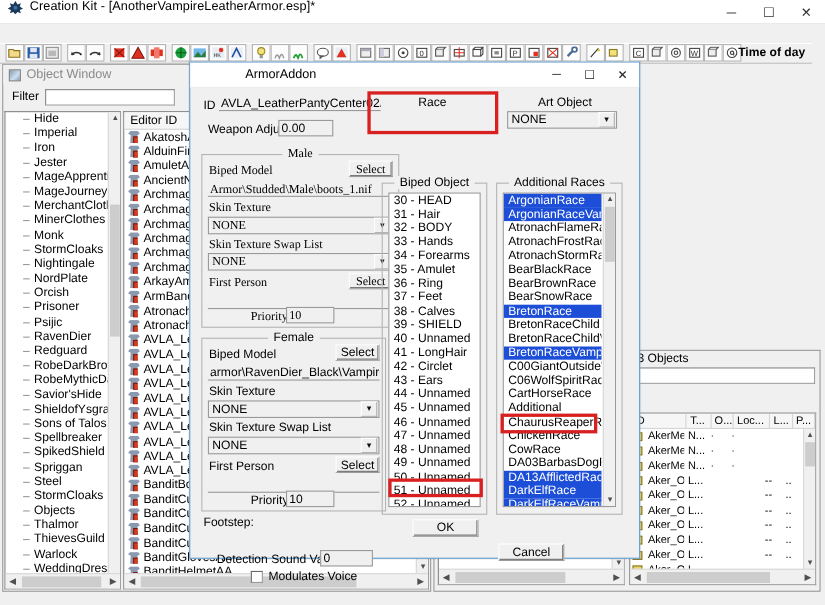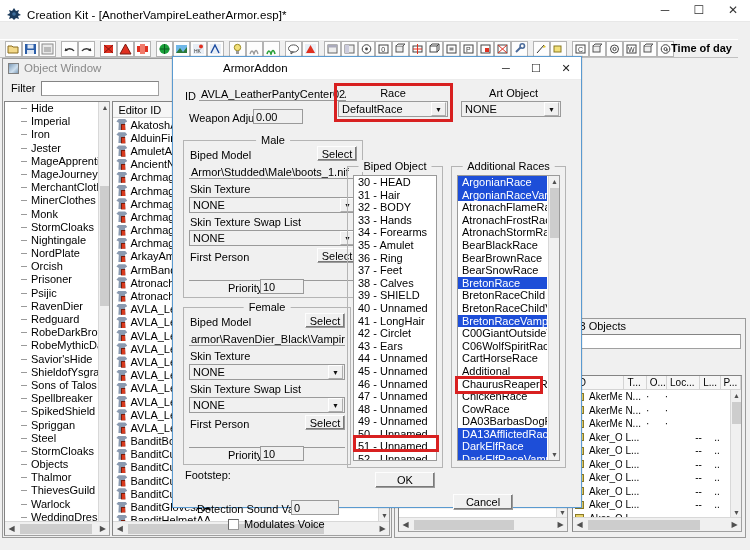--- a/index.html
+++ b/index.html
@@ -15,21 +15,21 @@
     position: relative;
     width: 750px; height: 550px;
     background: #f0f0f0;
     overflow: hidden;
   }
 
   
   .titlebar {
     position: absolute; left: 0; top: 0; width: 750px; height: 22px;
     background: #ffffff;
-    display: flex; align-items: flex-end;
+    display: flex; align-items: flex-start;
     border-bottom: 1px solid #e8e8e8;
   }
   .title-icon {
     width: 16px; height: 14px; margin-left: 6px; margin-right: 5px;
     position: relative;
   }
   .title-text {
     font-size: 11.5px; color: #000; letter-spacing: .1px;
     flex: 1 1 auto; white-space: nowrap; overflow: hidden;
   }
@@ -49,21 +49,21 @@
   .menubar .mi {
     padding: 1px 7px; font-size: 11.5px; color: #000; white-space: nowrap;
   }
 
   
   .toolbar {
     position: absolute; left: 0; top: 39px; width: 738px; height: 19px;
     background: #f0f0f0;
     border-top: 1px solid #ffffff;
     border-bottom: 1px solid #c0c0c0;
-    display: flex; align-items: flex-end;
+    display: flex; align-items: flex-start;
   }
   .tb-group { display: flex; align-items: center; }
   .tb-sep { width: 5px; }
   .tbtn {
     width: 17px; height: 16px; margin: 0 0px;
     border: 1px solid #b4b4b4;
     background: #fdfdfd;
     display: flex; align-items: center; justify-content: center;
     position: relative; overflow: hidden;
   }
@@ -1060,33 +1060,29 @@
 
     <div class="dlg-body">
 
       <div class="lbl" style="position:absolute;left:12px;top:10px;">ID</div>
       <div class="tfield" style="position:absolute;left:26px;top:7px;width:147px;">AVLA_LeatherPantyCenter02AA</div>
 
       <div class="lbl" style="position:absolute;left:16px;top:32px;">Weapon Adjust</div>
       <div class="tbox" style="position:absolute;left:80px;top:29px;width:50px;">0.00</div>
 
       <div class="lbl" style="position:absolute;left:165px;top:7px;width:110px;text-align:center;">Race</div>
-      <div class="combo" style="position:absolute;left:165px;top:21px;width:110px;">
-        <span class="cv">DefaultRace</span>
-        <span class="carrow">▼</span>
-      </div>
       <div class="redbox" style="left:161px;top:3px;width:119px;height:39px;"></div>
 
       <div class="lbl" style="position:absolute;left:288px;top:7px;width:105px;text-align:center;">Art Object</div>
       <div class="combo" style="position:absolute;left:288px;top:21px;width:100px;">
         <span class="cv">NONE</span>
         <span class="carrow">▼</span>
       </div>
 
-      <div class="groupbox" style="left:10px;top:60px;width:180px;height:158px;">
+      <div class="groupbox" style="left:10px;top:60px;width:180px;height:158px;font-family:Liberation Serif, serif;">
         <div class="gtitle">Male</div>
         <div class="lbl" style="position:absolute;left:6px;top:8px;">Biped Model</div>
         <div class="btn" style="position:absolute;right:5px;top:5px;width:40px;height:15px;">Select</div>
         <div class="tfield" style="position:absolute;left:5px;top:24px;right:5px;">Armor\Studded\Male\boots_1.nif</div>
 
         <div class="lbl" style="position:absolute;left:6px;top:42px;">Skin Texture</div>
         <div class="combo" style="position:absolute;left:5px;top:56px;right:5px;">
           <span class="cv">NONE</span>
           <span class="carrow">▼</span>
         </div>

